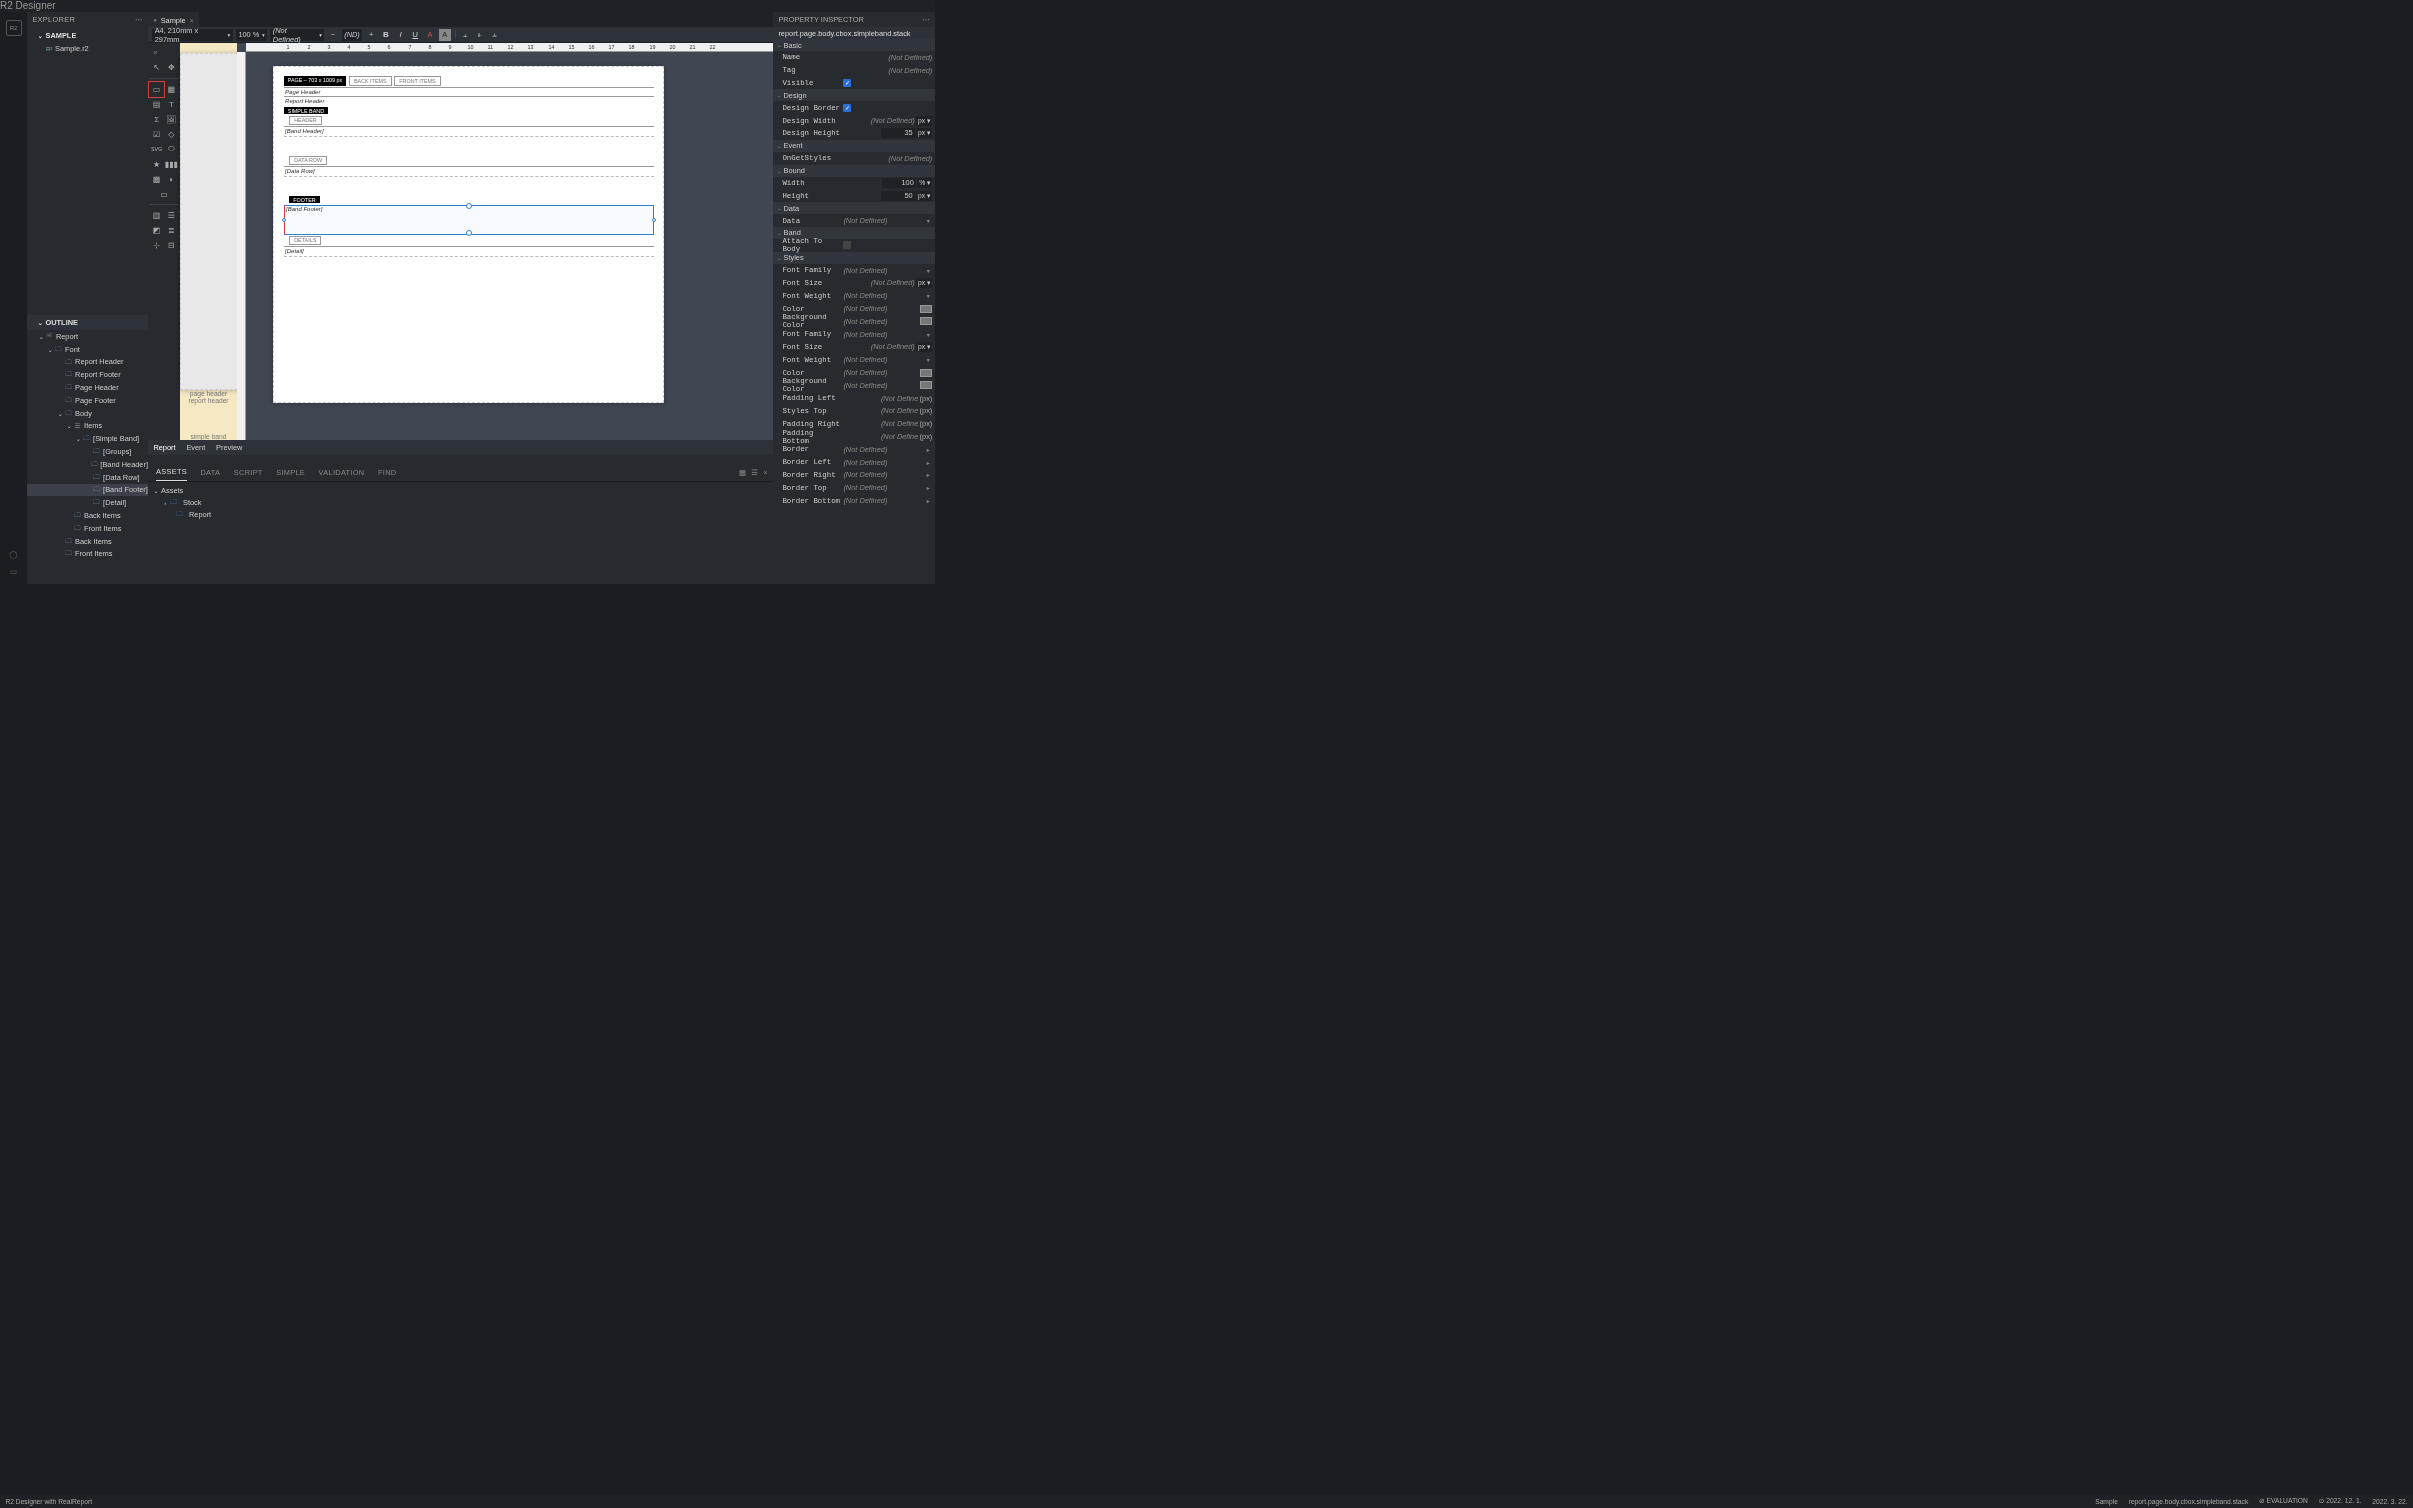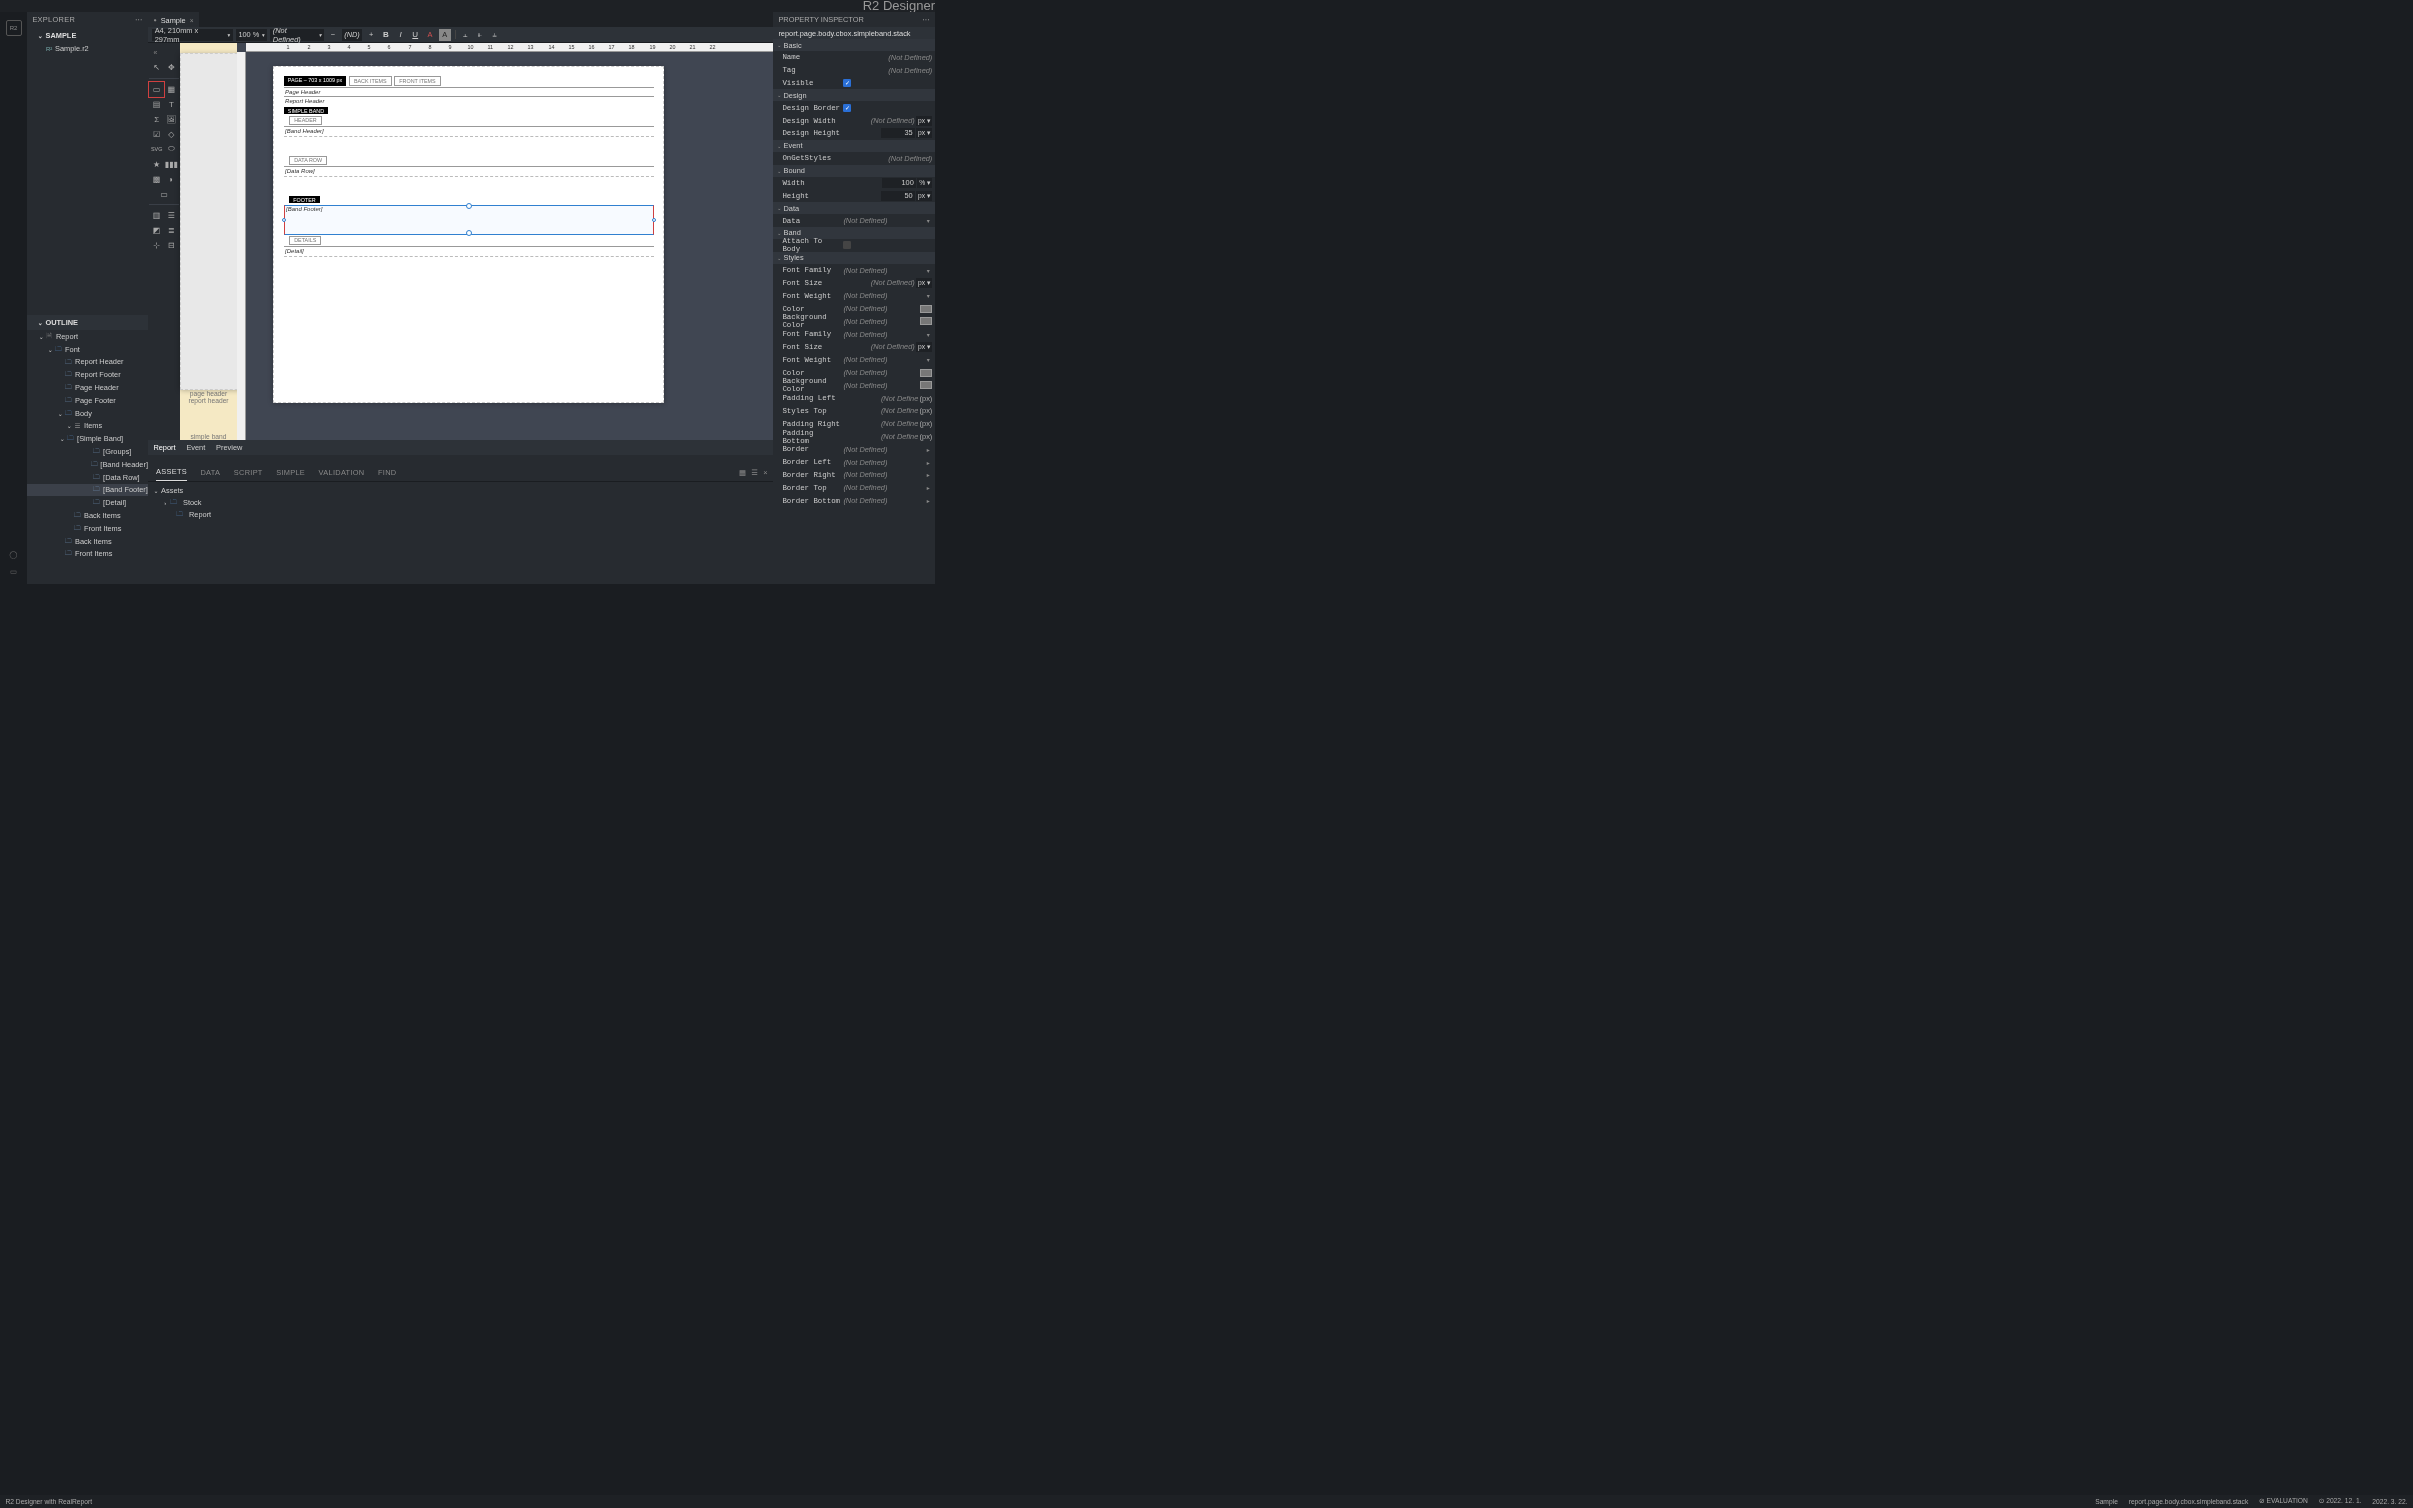--- a/index.html
+++ b/index.html
@@ -1,18 +1,18 @@
 <!DOCTYPE html>
 <html style="font-size:10.8px"><head>
 <meta charset="utf-8">
 <style>
 * { margin: 0; padding: 0; box-sizing: border-box; }
 body { font-family: -apple-system, BlinkMacSystemFont, "Segoe UI", sans-serif; font-size: 7.4px; color: #ccc; background: #1a1d21; overflow: hidden; width: 935px; height: 585px; }
 
-.titlebar { height: 12px; text-align: right; color: #999; font-size: 13px; line-height: 12px; background: #1e2125; }
+.titlebar { height: 12px; text-align: left; color: #999; font-size: 10px; line-height: 12px; background: #1e2125; }
 
 .main-layout { display: flex; height: 572px; }
 
 
 .left-rail { width: 27px; background: #1a1d21; display: flex; flex-direction: column; align-items: center; padding-top: 8px; justify-content: space-between; }
 .left-rail-top { display:flex; flex-direction:column; align-items:center; gap:5.4px;}
 .left-rail-bottom { display:flex; flex-direction:column; align-items:center; gap:8px; padding-bottom:8px;}
 .rail-icon { width: 16px; height: 16px; border: 0.7px solid #555; border-radius: 2px; display: flex; align-items: center; justify-content: center; font-size: 6px; color: #888; }
 
 
@@ -189,21 +189,21 @@
           <div class="tree-item" style="padding-left: 30px;">
             <span class="tree-chev">⌄</span>
             <span class="tree-icon ticon-folder">🗀</span>
             <span>Body</span>
           </div>
           <div class="tree-item" style="padding-left: 39px;">
             <span class="tree-chev">⌄</span>
             <span class="tree-icon ticon-list">☰</span>
             <span>Items</span>
           </div>
-          <div class="tree-item" style="padding-left: 32px;">
+          <div class="tree-item" style="padding-left: 48px;">
             <span class="tree-chev">⌄</span>
             <span class="tree-icon ticon-folder">🗀</span>
             <span>[Simple Band]</span>
           </div>
           <div class="tree-item" style="padding-left: 58px;">
             <span class="tree-chev"></span>
             <span class="tree-icon ticon-folder-p">🗀</span>
             <span>[Groups]</span>
           </div>
           <div class="tree-item" style="padding-left: 58px;">

